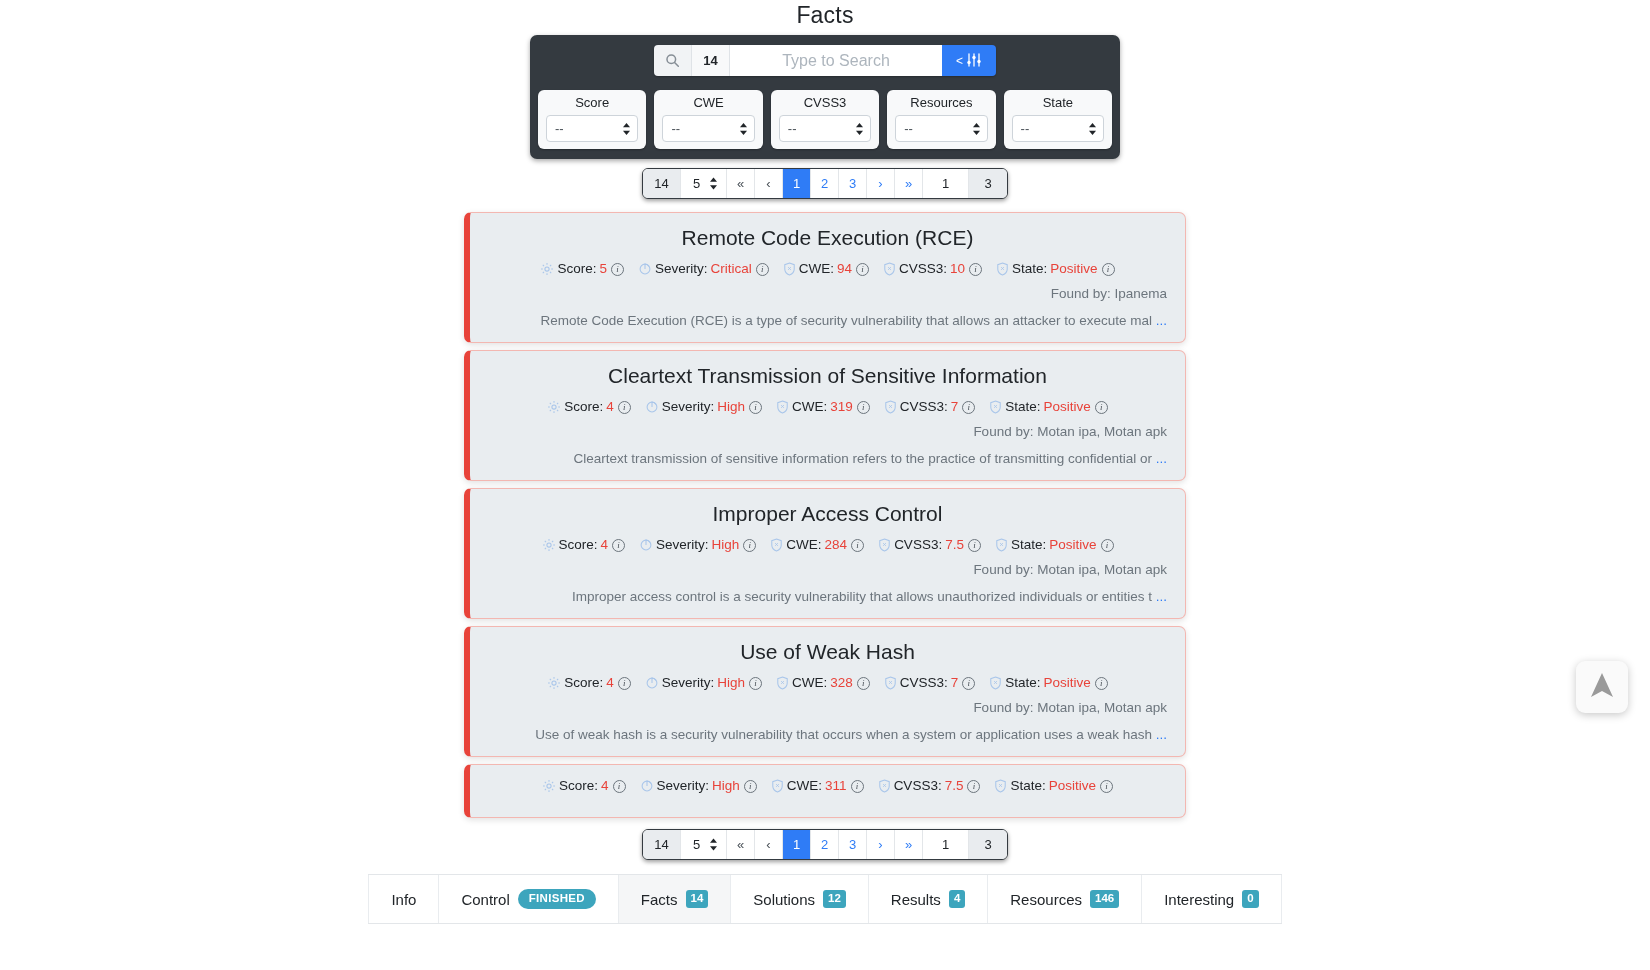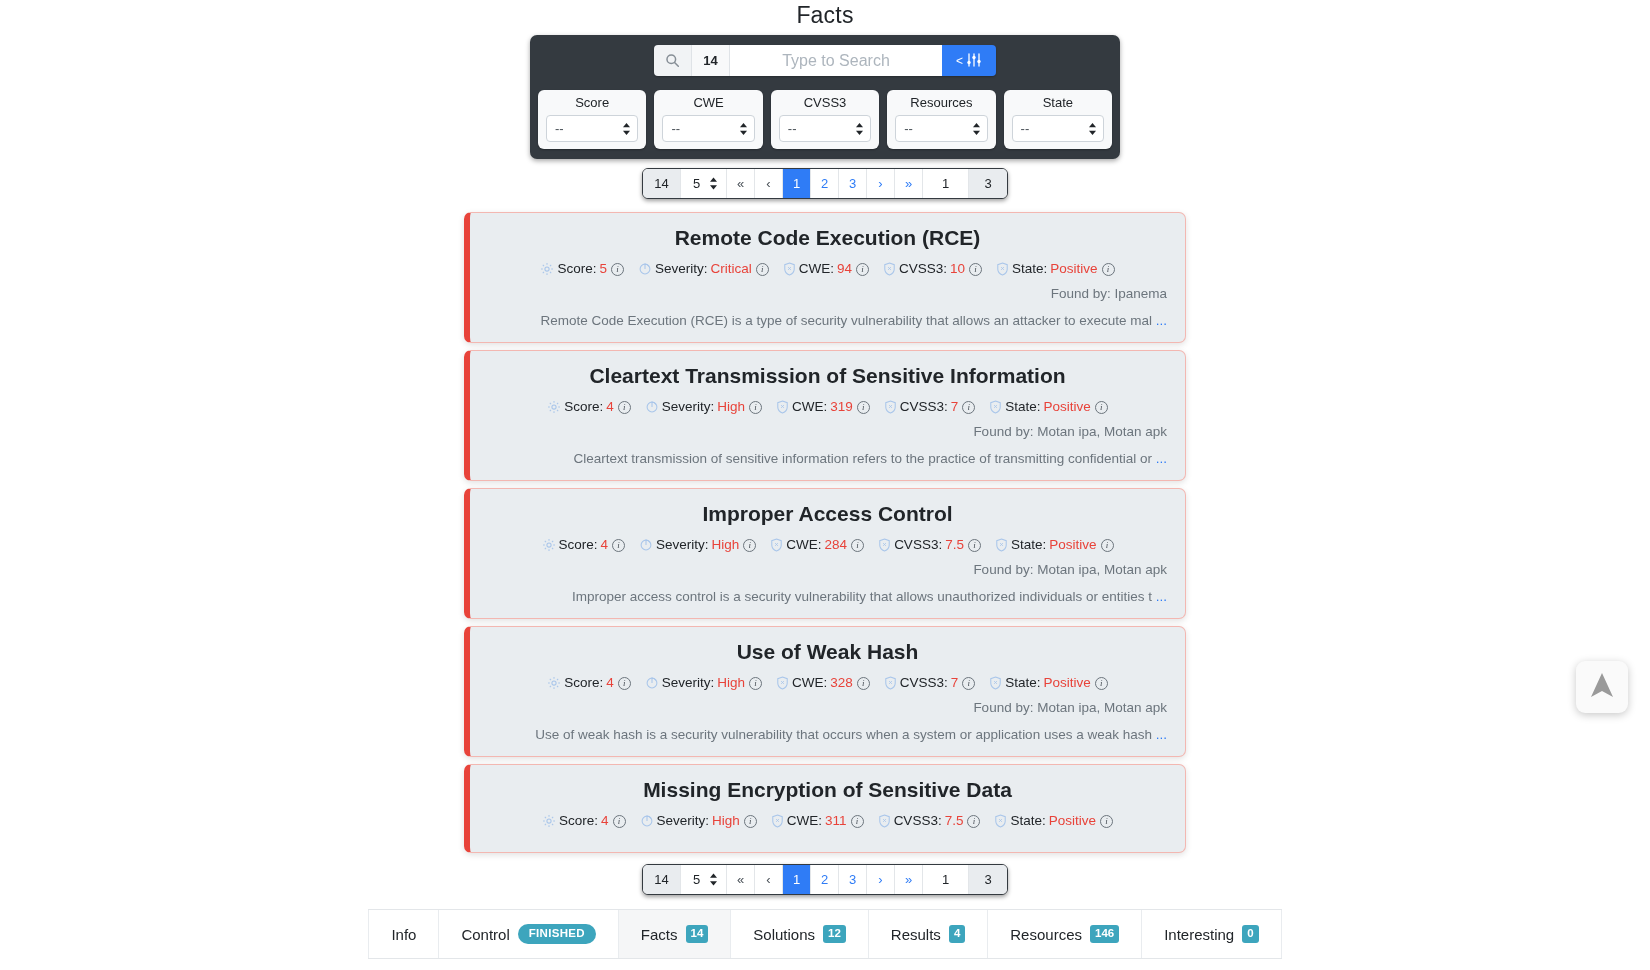--- a/index.html
+++ b/index.html
@@ -157,21 +157,21 @@
     border: 1px solid #f3b7b1;
     border-left: 6px solid #e8433a;
     border-radius: 7px;
     box-shadow: 0 2px 6px rgba(0,0,0,.12);
     padding: 13px 18px 14px 18px;
   }
   .card-title {
     text-align: center;
     font-size: 21px;
     color: #212529;
-    font-weight: 700;
+    font-weight: 400;
     margin-bottom: 11px;
   }
   .meta-row {
     display: flex; justify-content: center; align-items: center;
     flex-wrap: nowrap;
     gap: 14px;
     font-size: 13.5px;
     color: #212529;
     margin-bottom: 10px;
   }
@@ -654,21 +654,20 @@
         </span>
       </div>
       <div class="found-by">Found by: Motan ipa, Motan apk</div>
       <div class="card-desc">
         <span>Use of weak hash is a security vulnerability that occurs when a system or application uses a weak hash</span>
         <span class="ell">...</span>
       </div>
     </div>
 
     <div class="card">
-      <div class="card-title">Missing Encryption of Sensitive Data</div>
       <div class="meta-row">
         <span class="meta-item">
           <span>
               <svg width="14" height="14" viewBox="0 0 16 16" fill="none" stroke="#a9c6ea" stroke-width="1.2">
                 <circle cx="8" cy="8" r="2.4"></circle>
                 <path d="M8 1.2v2M8 12.8v2M1.2 8h2M12.8 8h2M3.2 3.2l1.4 1.4M11.4 11.4l1.4 1.4M12.8 3.2l-1.4 1.4M4.6 11.4l-1.4 1.4"></path>
               </svg>
             </span>
           <span class="lbl">Score:</span>
           <span class="val">4</span>

